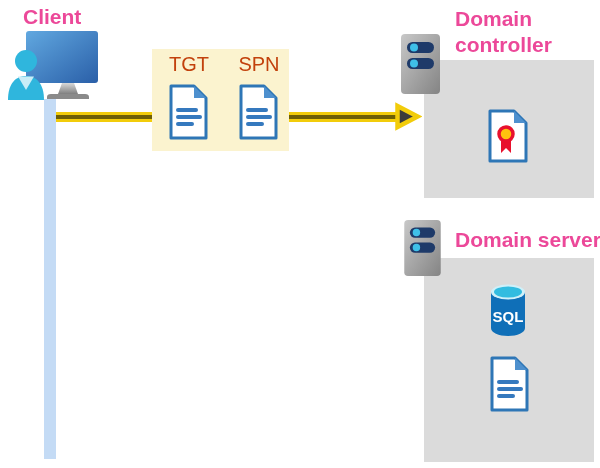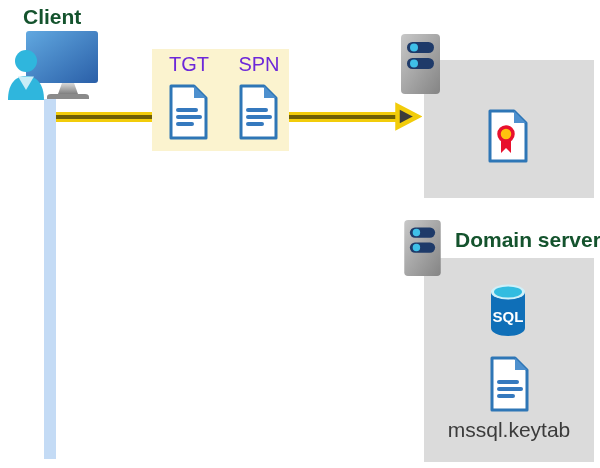--- a/index.html
+++ b/index.html
@@ -1,31 +1,31 @@
 <!DOCTYPE html>
 <html><head>
 <meta charset="utf-8">
 <style>
   html,body{margin:0;padding:0;background:#fff;}
   #canvas{
     position:relative;width:600px;height:468px;background:#fff;overflow:hidden;
     font-family:"Liberation Sans",sans-serif;
   }
   .abs{position:absolute;}
-  .title{font-weight:700;font-size:21px;color:#14532d;line-height:1.22;}
+  .title{font-weight:700;font-size:21px;color:#ec4899;line-height:1.22;}
   #client-label{left:23px;top:4px;}
   #client-icon{left:5px;top:30px;z-index:3;}
   #timeline{left:44px;top:99px;width:12px;height:360px;background:#C4DBF5;z-index:1;}
   #arrow-line{
     left:56px;top:112px;width:342px;height:10px;z-index:1;
     background:linear-gradient(to bottom,#F2CC0A 0 33%,#6E5F05 33% 67%,#F2CC0A 67% 100%);
   }
   #arrow-head{left:393px;top:99px;z-index:2;}
   #ticket-box{left:152px;top:49px;width:137px;height:102px;background:#FBF3CF;z-index:2;}
-  .ticket-label{top:53px;width:46px;text-align:center;font-size:20px;color:#6d28d9;z-index:3;}
+  .ticket-label{top:53px;width:46px;text-align:center;font-size:20px;color:#c2410c;z-index:3;}
   #tgt-label{left:166px;}
   #spn-label{left:236px;text-align:center;}
   #tgt-doc{left:167px;top:84px;z-index:3;}
   #spn-doc{left:237px;top:84px;z-index:3;}
   .panel{width:170px;background:#DBDBDB;z-index:0;}
   #dc-panel{left:424px;top:60px;height:138px;}
   #linux-panel{left:424px;top:258px;height:204px;}
   #dc-server-icon{left:400px;top:33px;z-index:2;}
   #linux-server-icon{left:402px;top:219px;z-index:2;}
   #dc-label{left:455px;top:6px;width:145px;}
@@ -86,20 +86,21 @@
     <path d="M4,2 H27 L39,14 V54 H4 Z" fill="#FFFFFF" stroke="#2E76B6" stroke-width="3" stroke-linejoin="round"></path>
     <polygon points="27,2 27,14 39,14" fill="#4E90CE"></polygon>
     <g stroke="#3579BE" stroke-width="4" stroke-linecap="round">
       <line x1="11" y1="26" x2="29" y2="26"></line>
       <line x1="11" y1="33" x2="33" y2="33"></line>
       <line x1="11" y1="40" x2="25" y2="40"></line>
     </g>
   </svg>
 
   <div class="abs panel" id="dc-panel"></div>
+  <div class="abs title" id="dc-label">Domain controller</div>
 
   <svg class="abs" id="dc-server-icon" width="41" height="62" viewBox="0 0 41 62">
     <defs>
       <linearGradient id="gradSrv" x1="0" y1="0" x2="1" y2="1">
         <stop offset="0" stop-color="#C8C8C8"></stop>
           <stop offset="1" stop-color="#848484"></stop>
       </linearGradient>
     </defs>
     <rect x="1" y="1" width="39" height="60" rx="4" fill="url(#gradSrv)"></rect>
     <rect x="7" y="9" width="27" height="11" rx="5.5" fill="#1E3A69"></rect>
@@ -136,15 +137,14 @@
   <svg class="abs" id="keytab-doc" width="43" height="56" viewBox="0 0 43 56">
     <path d="M4,2 H27 L39,14 V54 H4 Z" fill="#FFFFFF" stroke="#2E76B6" stroke-width="3" stroke-linejoin="round"></path>
     <polygon points="27,2 27,14 39,14" fill="#4E90CE"></polygon>
     <g stroke="#3579BE" stroke-width="4" stroke-linecap="round">
       <line x1="11" y1="26" x2="29" y2="26"></line>
       <line x1="11" y1="33" x2="33" y2="33"></line>
       <line x1="11" y1="40" x2="25" y2="40"></line>
     </g>
   </svg>
 
-  <div class="abs" id="keytab-label">mssql.keytab</div>
 
 </div>
 
 </body></html>

